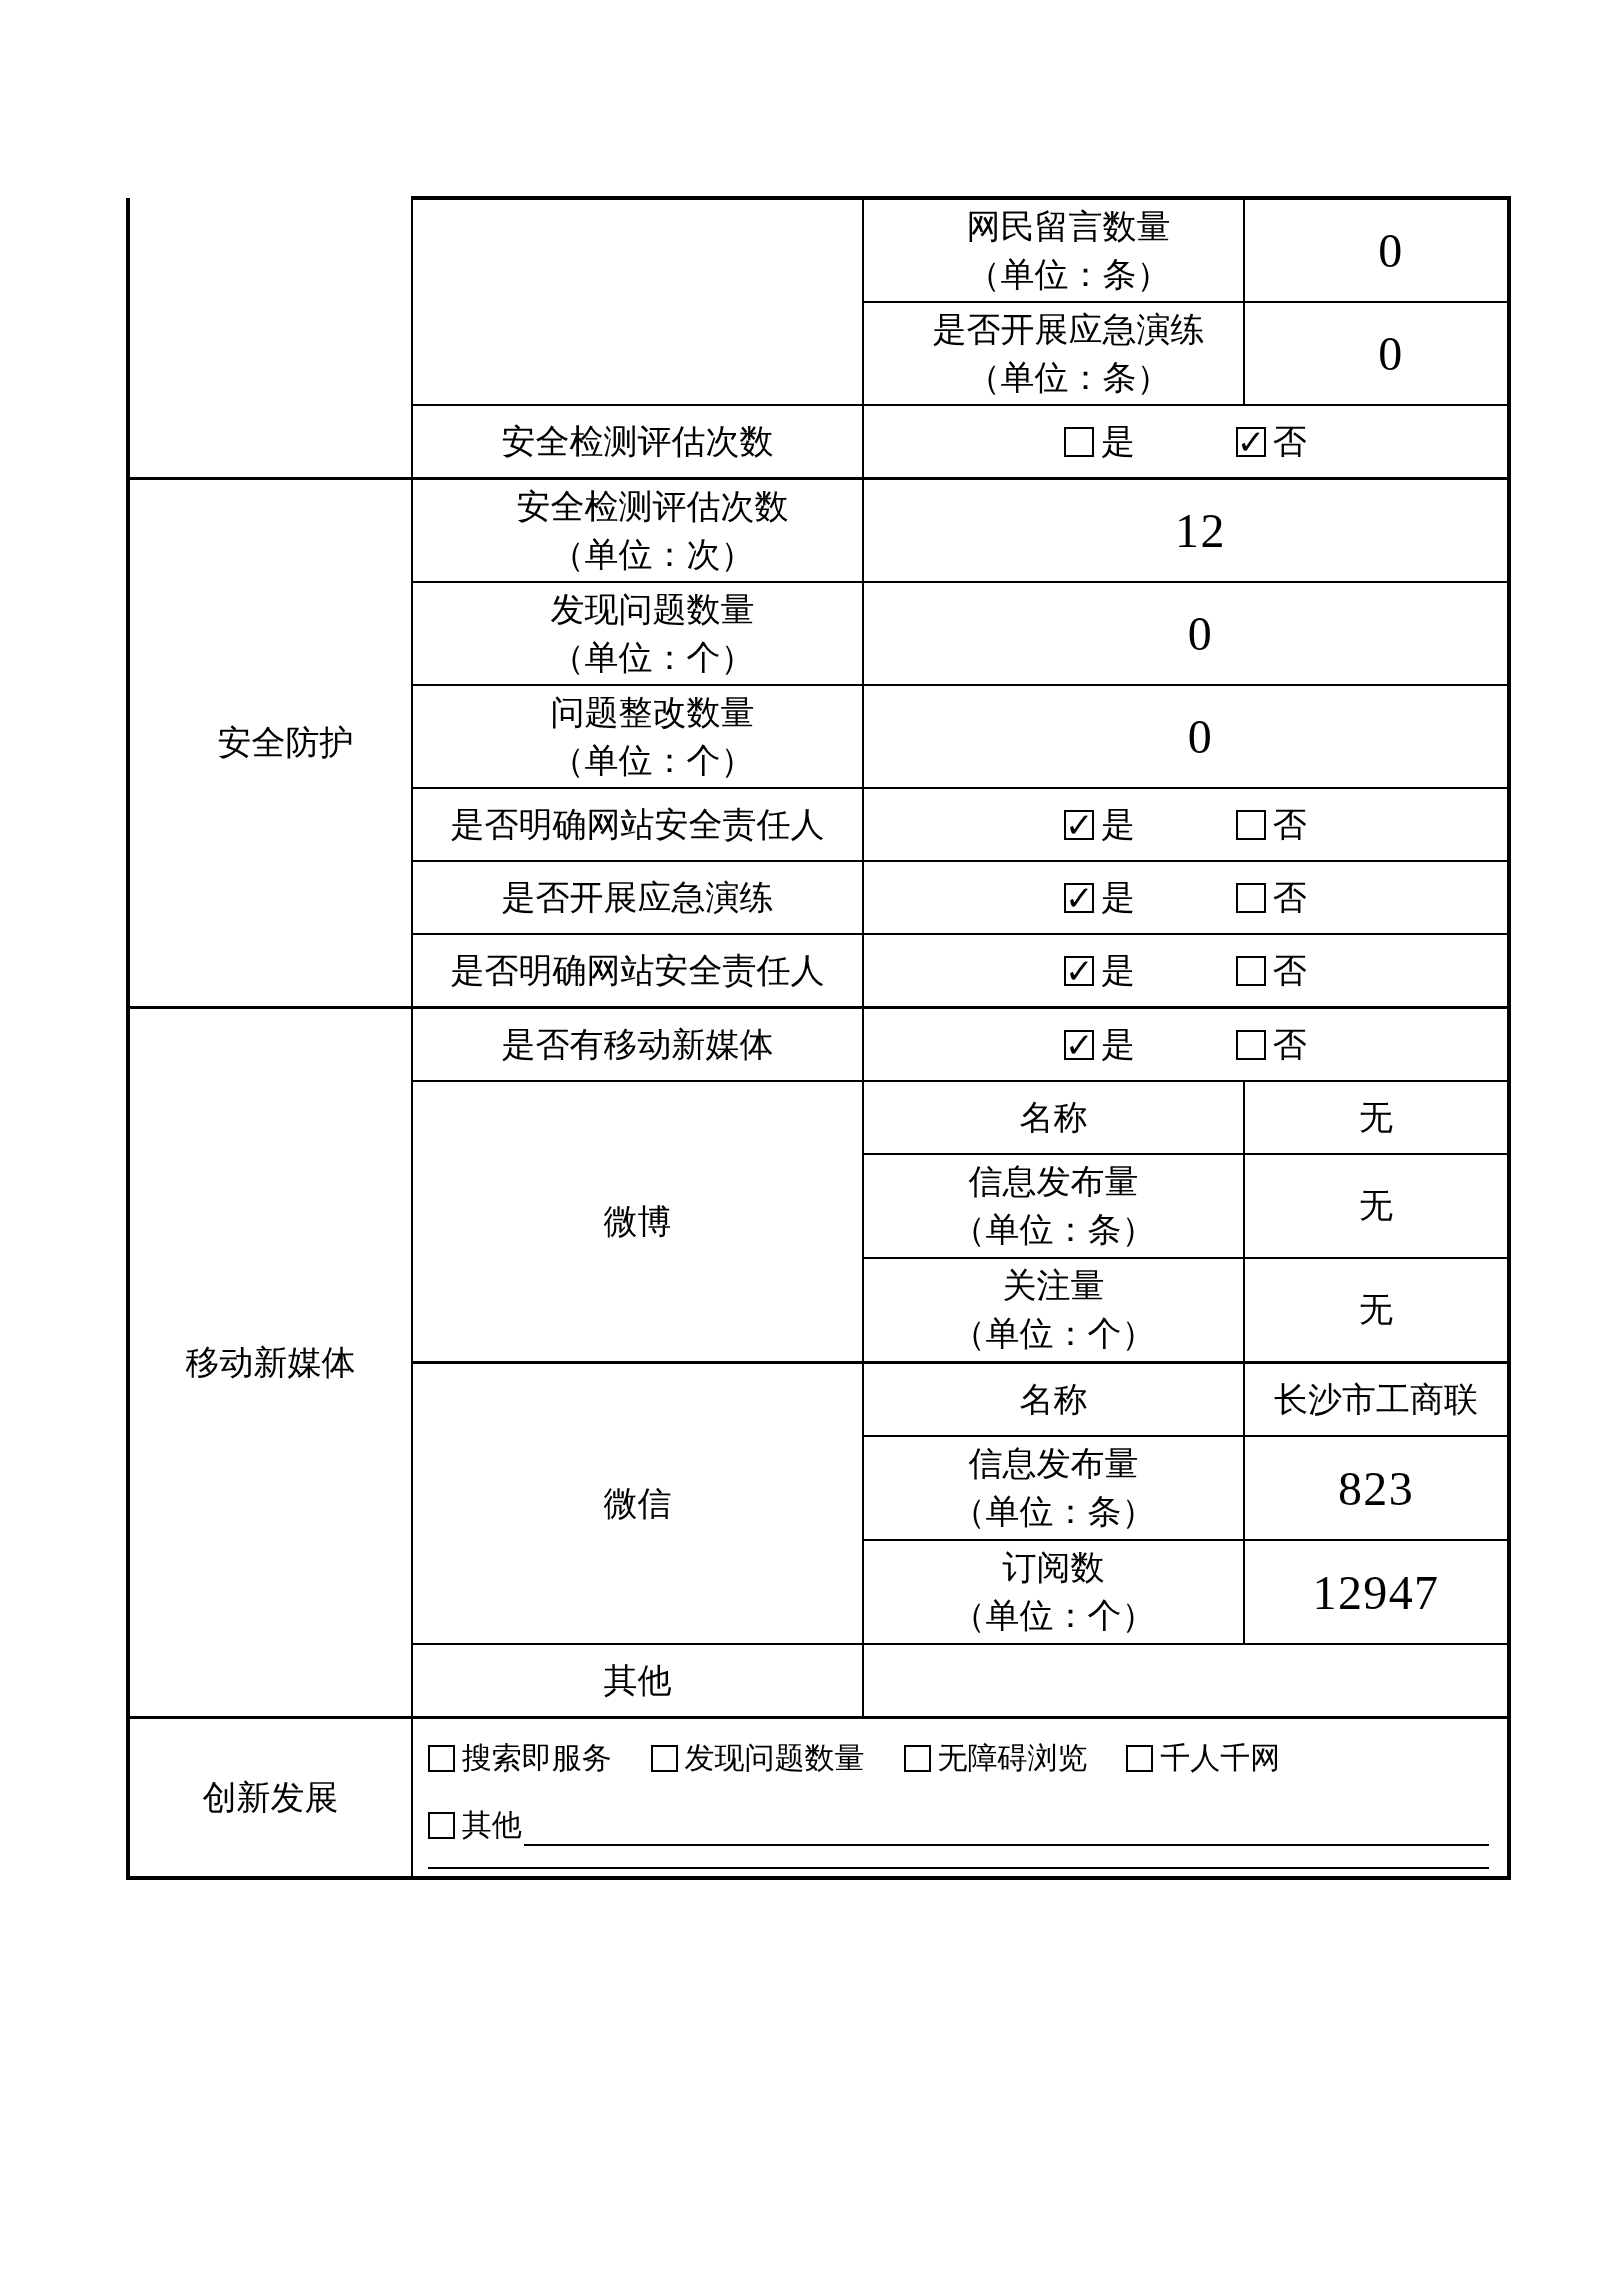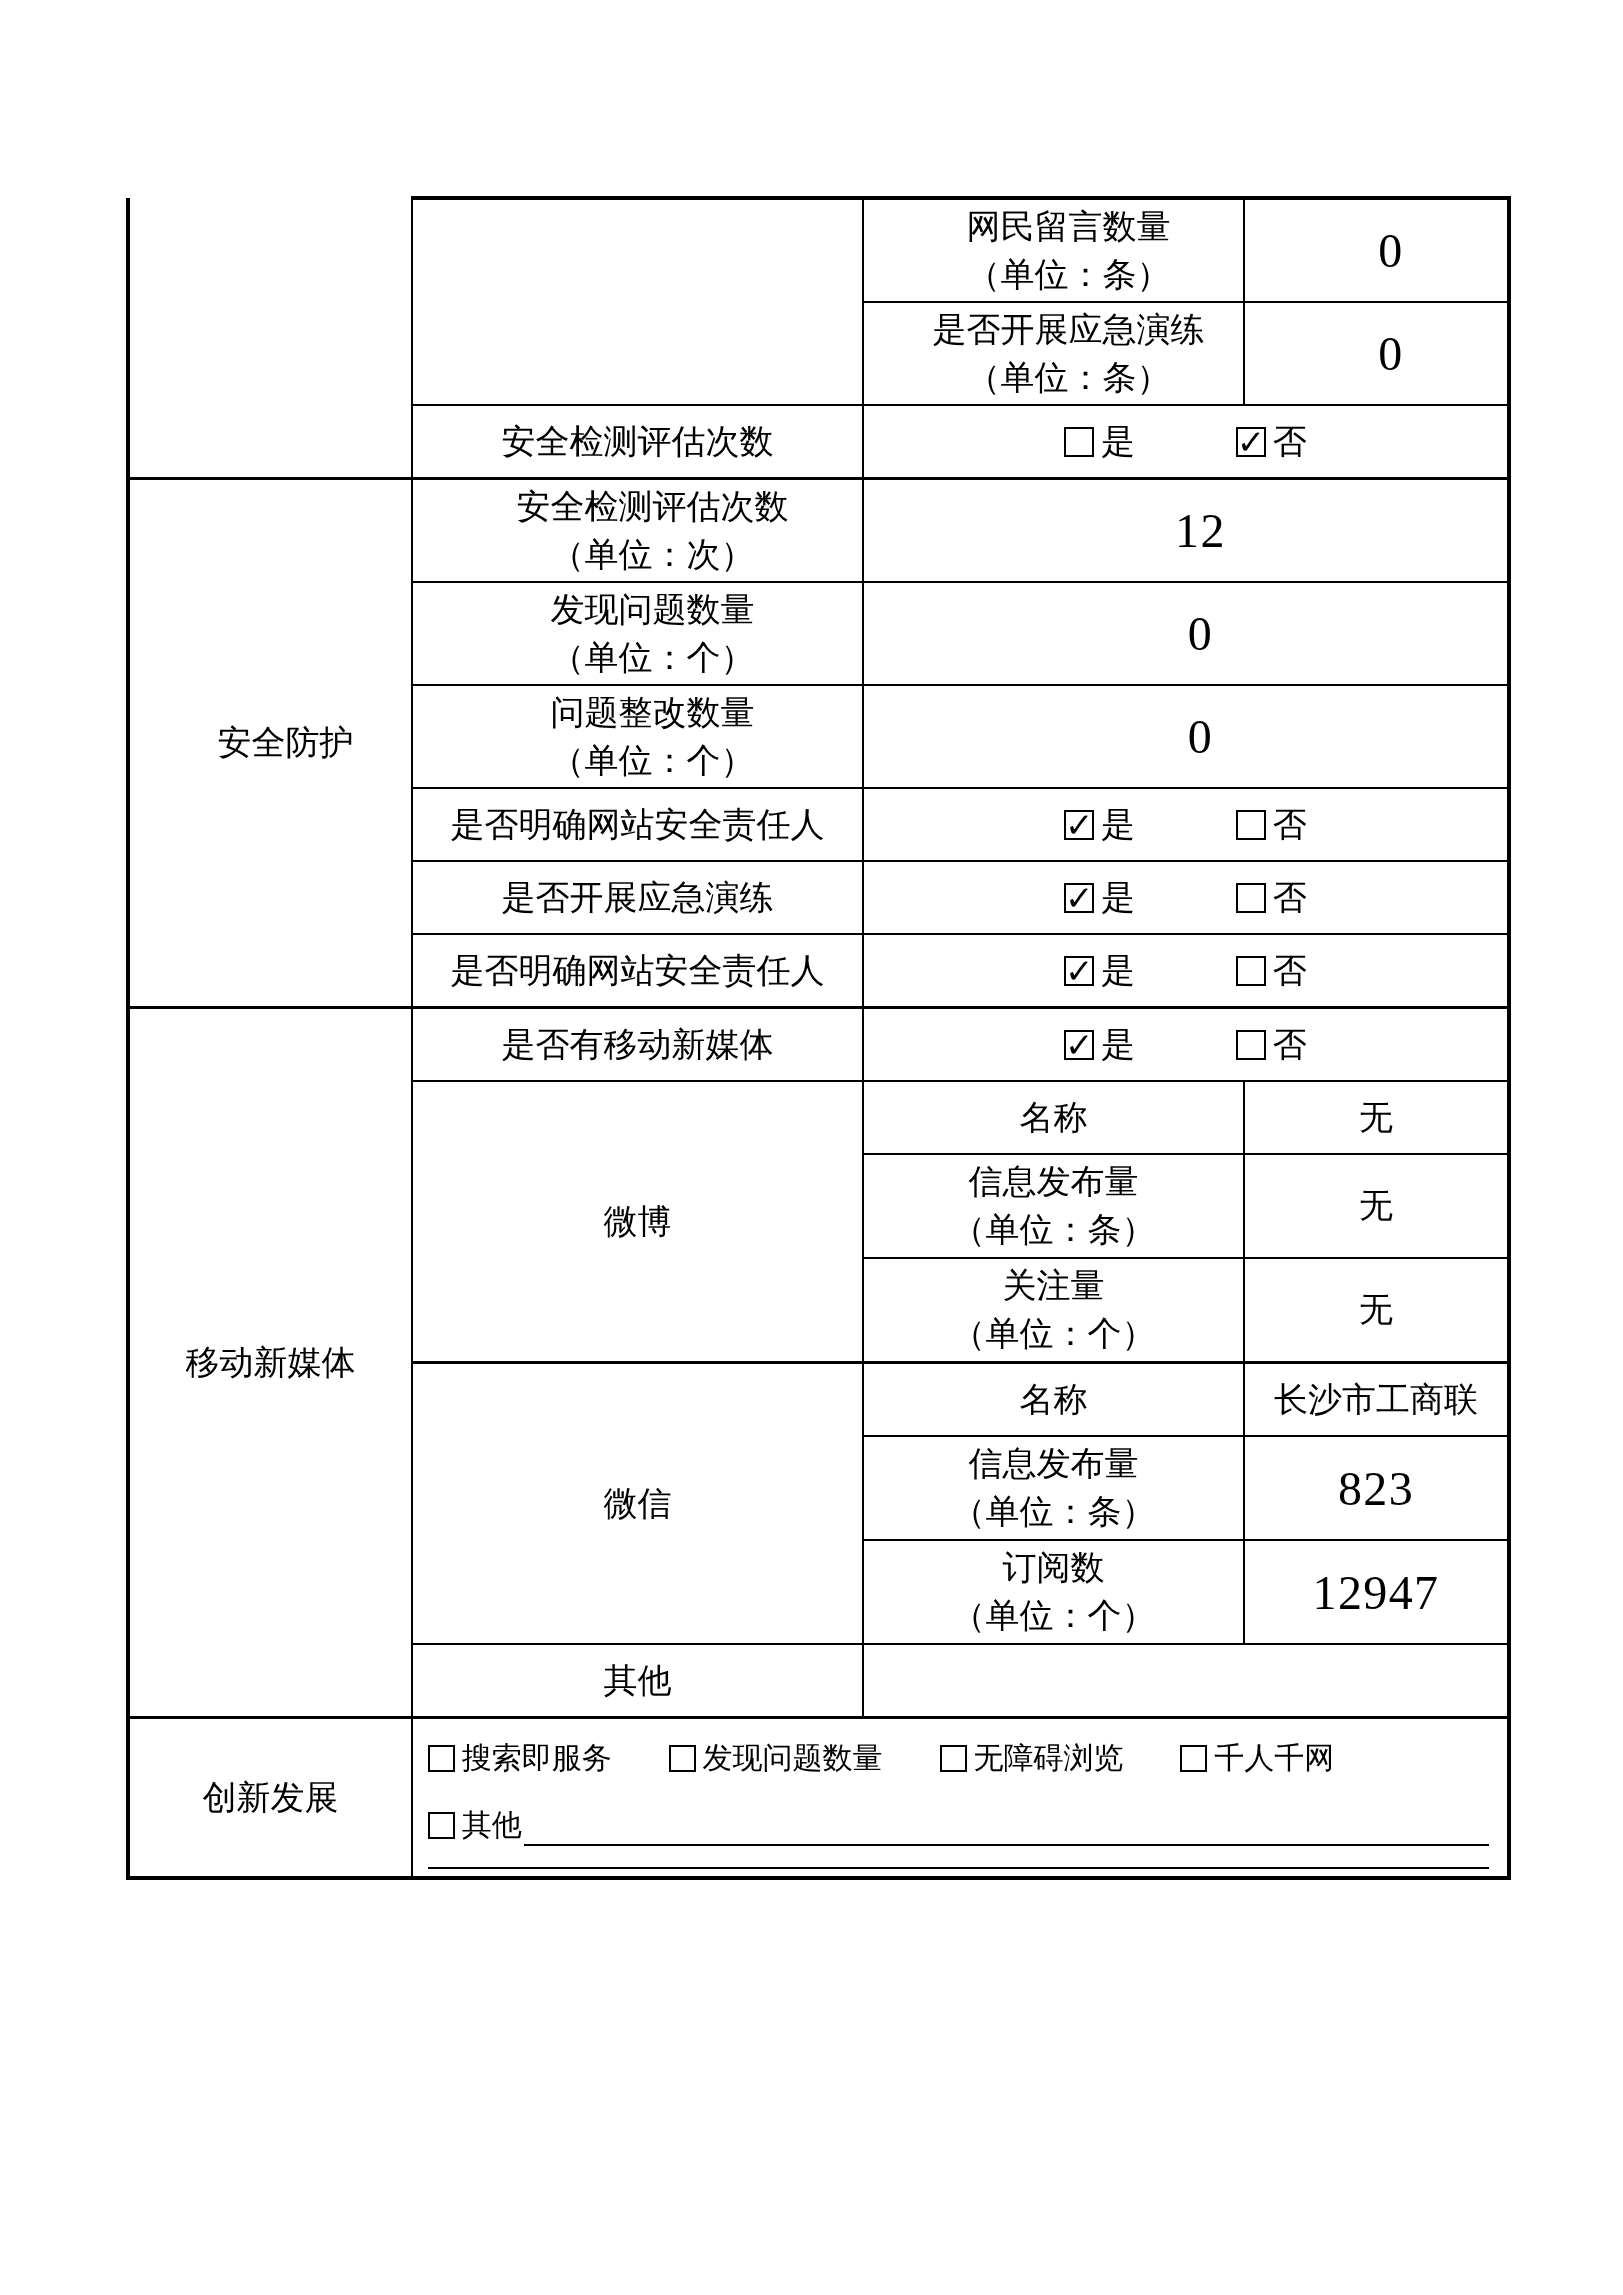--- a/index.html
+++ b/index.html
@@ -55,21 +55,21 @@
     background:#fff;
   }
   
   .innov{
     height:154px;box-sizing:border-box;
     display:flex;flex-direction:column;
     padding:9.5px 17.7px 0 15px;
     font-size:30px;text-align:left;
   }
   .innov .box{width:23px;height:23px;border-width:2px;font-size:30px;}
-  .iline1{display:flex;gap:57px;margin-top:8.2px;text-align:right;}
+  .iline1{display:flex;gap:39px;margin-top:8.2px;text-align:right;}
   .iline2{display:flex;align-items:flex-end;margin-top:26px;}
   .ul2{flex:1;border-bottom:2px solid #000;height:27px;margin-left:2.7px;}
   .ul3{border-bottom:2px solid #000;margin-top:auto;margin-bottom:5.5px;height:0;}
 </style>
 </head>
 <body>
 
 <table class="report">
   <colgroup>
     <col style="width:284px">

